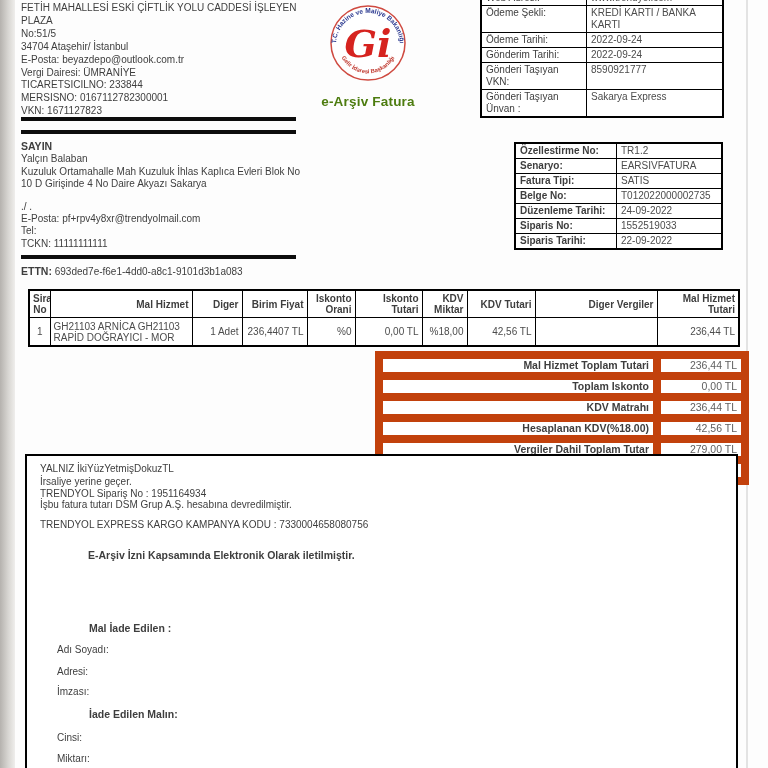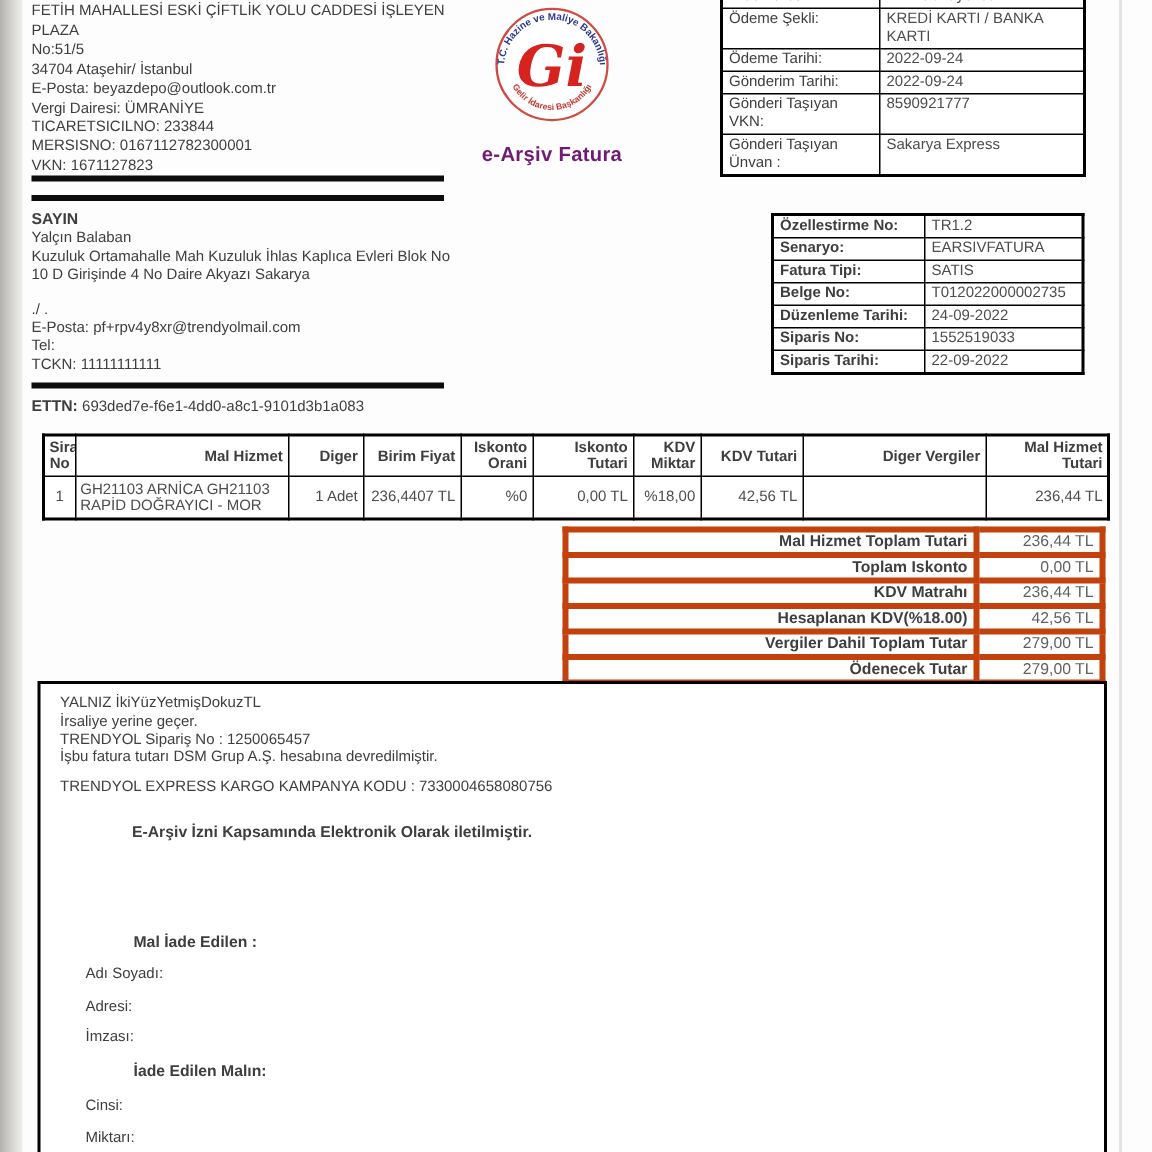--- a/index.html
+++ b/index.html
@@ -8,21 +8,21 @@
         font-family:"Liberation Sans",sans-serif;color:#3e3e3e;}
   .scan-strip{position:absolute;left:0;top:0;width:15px;height:768px;
         background:linear-gradient(90deg,#b5b2ae,#d8d6d2 55%,#efeeec);}
   .scan-edge-right{position:absolute;left:746px;top:0;width:2px;height:768px;background:#e3e3e3;}
 
   
   .seller{position:absolute;left:21px;top:2px;width:300px;font-size:10px;line-height:12.9px;}
 
   
   .logo-block{position:absolute;left:316px;top:3px;width:104px;text-align:center;}
-  .logo-caption{margin-top:7px;font-weight:bold;font-size:13.5px;color:#701a75;letter-spacing:.2px;}
+  .logo-caption{margin-top:7px;font-weight:bold;font-size:13.5px;color:#4d7c0f;letter-spacing:.2px;}
 
   
   table.meta{position:absolute;border-collapse:collapse;font-size:10px;background:#fff;
         border:2px solid #000;table-layout:fixed;}
   table.meta td{border:1px solid #000;padding:1px 4px;vertical-align:top;line-height:12px;
         overflow:hidden;white-space:normal;}
   .shipping-table{left:480px;top:-11px;width:244px;}
   .shipping-table td.lbl{width:96px;}
   .invoice-table{left:514px;top:142px;width:209px;}
   .invoice-table td.lbl{width:92px;font-weight:bold;}
@@ -45,21 +45,21 @@
   table.items{position:absolute;left:28px;top:289px;width:710px;border-collapse:collapse;
         font-size:10px;table-layout:fixed;background:#fff;border:2px solid #000;}
   table.items th,table.items td{border:1px solid #000;padding:1px 3px;overflow:hidden;}
   table.items th{font-weight:bold;text-align:right;line-height:11px;height:24px;vertical-align:middle;}
   table.items td{height:25px;vertical-align:middle;line-height:11px;color:#4c4c4c;}
   td.c{text-align:center;} td.r{text-align:right;} td.l{text-align:left;padding-left:6px;}
 
   
   table.totals{position:absolute;left:375px;top:351px;border-collapse:collapse;font-size:10.5px;
         background:#fff;table-layout:fixed;}
-  table.totals td{border:4px solid #c2410c;height:11px;padding:1px 4px;line-height:11px;}
+  table.totals td{border:8px solid #c2410c;height:11px;padding:1px 4px;line-height:11px;}
   table.totals td.lbl{width:262px;font-weight:bold;text-align:right;}
   table.totals td.val{width:72px;text-align:right;color:#5f5f5f;}
 
   
   .big-box{position:absolute;left:25px;top:454px;width:709px;height:330px;border:2px solid #000;background:#fff;}
   .big-box .t{position:absolute;font-size:10px;line-height:12px;white-space:nowrap;}
   .big-box .bold{font-weight:bold;font-size:10.5px;padding-left:48px;}
 </style>
 </head>
 <body>
@@ -245,21 +245,21 @@
     <tr>
       <td class="lbl">Ödenecek Tutar</td>
       <td class="val">279,00 TL</td>
     </tr>
   </tbody>
     </table>
 
   <div class="big-box">
     <div class="t" style="left:13px;top:7px">YALNIZ İkiYüzYetmişDokuzTL</div>
     <div class="t" style="left:13px;top:20px">İrsaliye yerine geçer.</div>
-    <div class="t" style="left:13px;top:32px">TRENDYOL Sipariş No : 1250065457</div>
+    <div class="t" style="left:13px;top:32px">TRENDYOL Sipariş No : 1951164934</div>
     <div class="t" style="left:13px;top:43px">İşbu fatura tutarı DSM Grup A.Ş. hesabına devredilmiştir.</div>
     <div class="t" style="left:13px;top:63px">TRENDYOL EXPRESS KARGO KAMPANYA KODU : 7330004658080756</div>
     <div class="t bold" style="left:13px;top:93px">E-Arşiv İzni Kapsamında Elektronik Olarak iletilmiştir.</div>
 
     <div class="t bold" style="left:14px;top:166px">Mal İade Edilen :</div>
     <div class="t" style="left:30px;top:188px">Adı Soyadı:</div>
     <div class="t" style="left:30px;top:210px">Adresi:</div>
     <div class="t" style="left:30px;top:230px">İmzası:</div>
     <div class="t bold" style="left:14px;top:252px">İade Edilen Malın:</div>
     <div class="t" style="left:30px;top:276px">Cinsi:</div>

